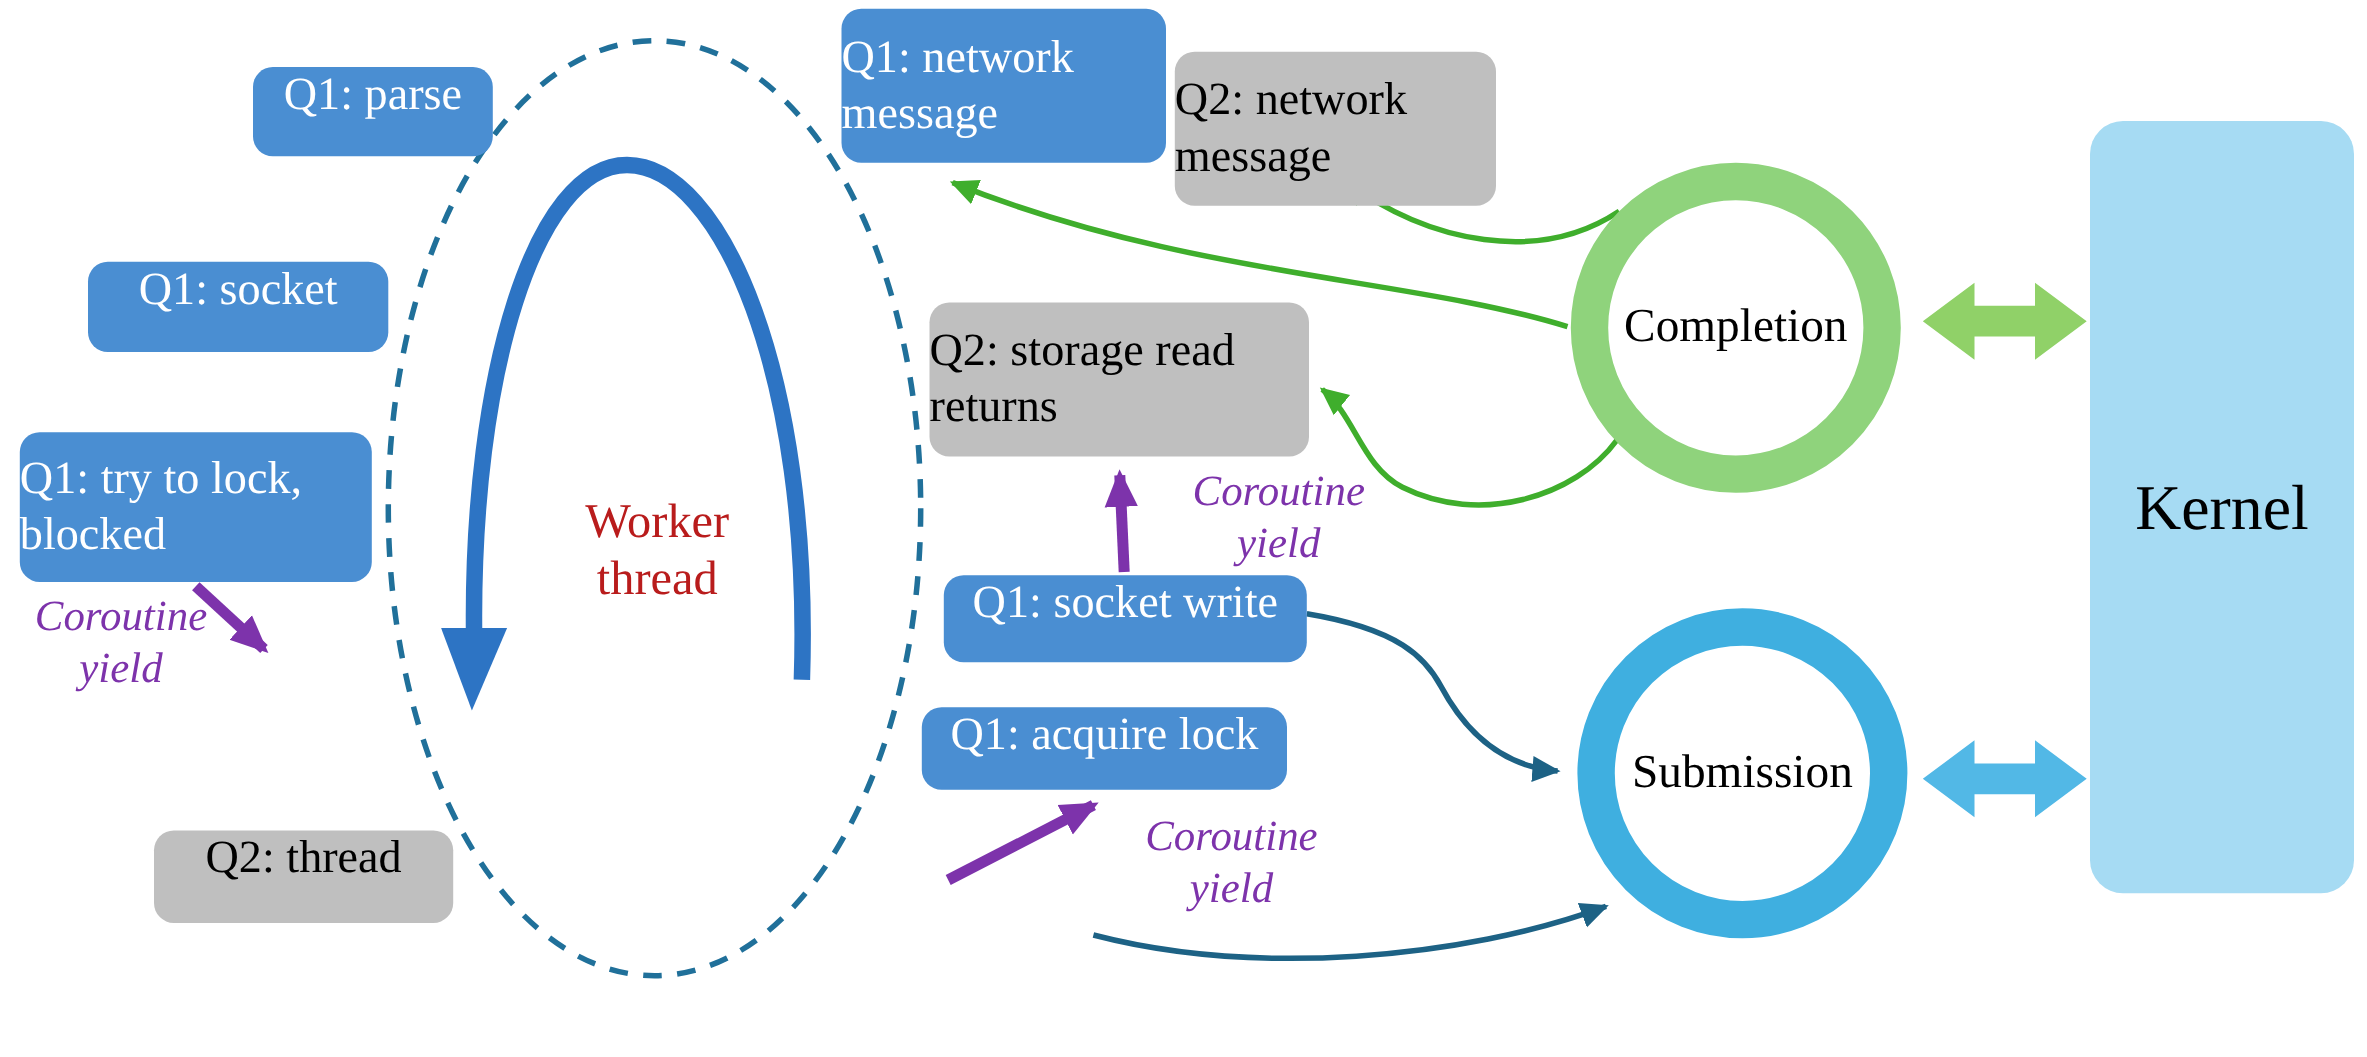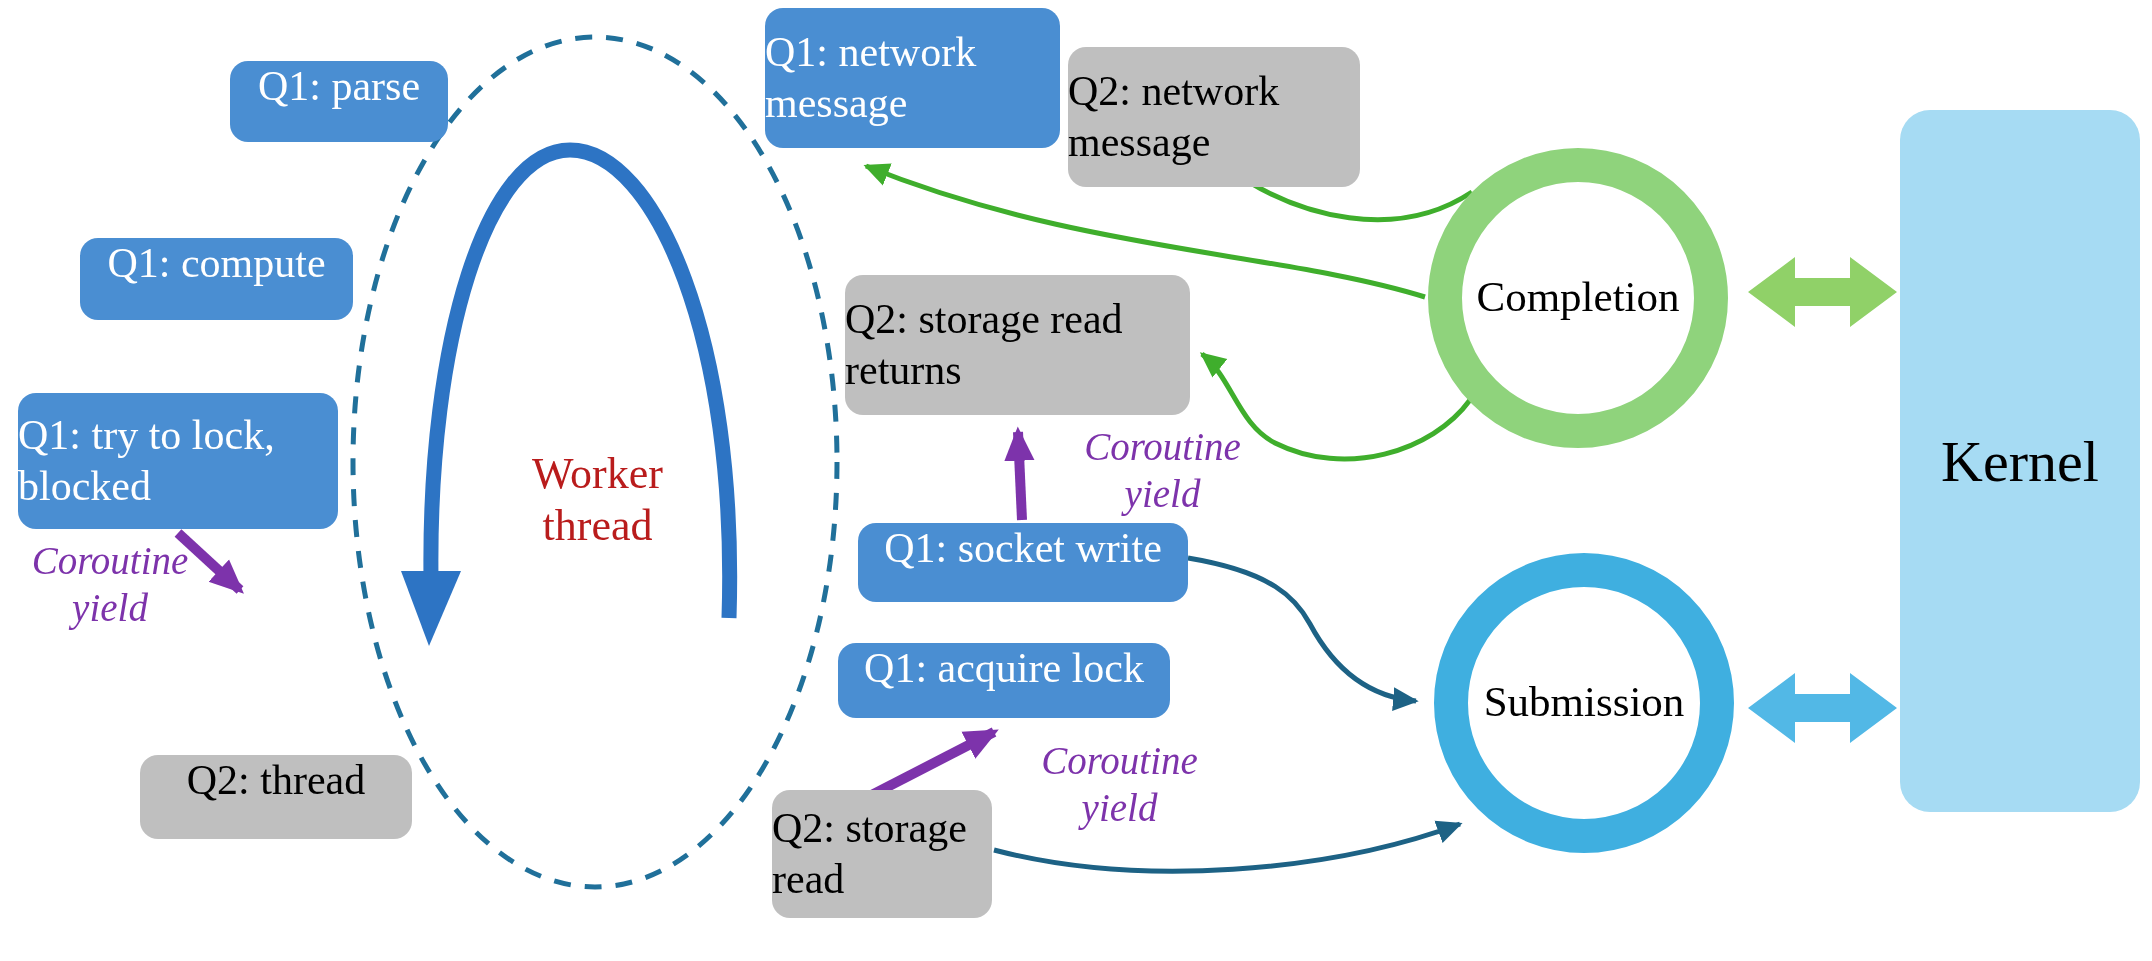--- a/index.html
+++ b/index.html
@@ -79,21 +79,21 @@
     <circle cx="1578" cy="298" r="133" fill="none" stroke="#8fd37c" stroke-width="34"></circle>
 
     <circle cx="1584" cy="703" r="133" fill="none" stroke="#3fafe0" stroke-width="34"></circle>
 
     <polygon fill="#90d168" points="1748,292 1795,257 1795,278 1850,278 1850,257 1897,292 1850,327 1850,306 1795,306 1795,327"></polygon>
     <polygon fill="#52b8e6" points="1748,708 1795,673 1795,694 1850,694 1850,673 1897,708 1850,743 1850,722 1795,722 1795,743"></polygon>
   </svg>
 
   <div class="node blue" style="left:230px;top:61px;width:218px;height:81px;">Q1: parse</div>
 
-  <div class="node blue" style="left:80px;top:238px;width:273px;height:82px;">Q1: compute</div>
+  <div class="node blue" style="left:80px;top:238px;width:273px;height:82px;">Q1: socket</div>
 
   <div class="node blue" style="left:18px;top:393px;width:320px;height:136px;flex-direction:column;">
     <span>Q1: try to lock,</span>
     <span>blocked</span>
   </div>
 
   <div class="coroutine" style="left:0px;top:538px;width:220px;">
     <span>Coroutine</span><br>
     <span>yield</span>
   </div>
@@ -128,24 +128,20 @@
 
   <div class="node blue" style="left:858px;top:523px;width:330px;height:79px;">Q1: socket write</div>
 
   <div class="node blue" style="left:838px;top:643px;width:332px;height:75px;">Q1: acquire lock</div>
 
   <div class="coroutine" style="left:1012px;top:738px;width:215px;">
     <span>Coroutine</span><br>
     <span>yield</span>
   </div>
 
-  <div class="node gray" style="left:772px;top:790px;width:220px;height:128px;flex-direction:column;">
-    <span>Q2: storage</span>
-    <span>read</span>
-  </div>
 
   <div class="ring-label" style="left:1444px;top:677px;width:280px;">Submission</div>
 
   <div class="ring-label" style="left:1438px;top:272px;width:280px;">Completion</div>
 
   <div id="kernel-box">
     <span>Kernel</span>
   </div>
 
 </div>

